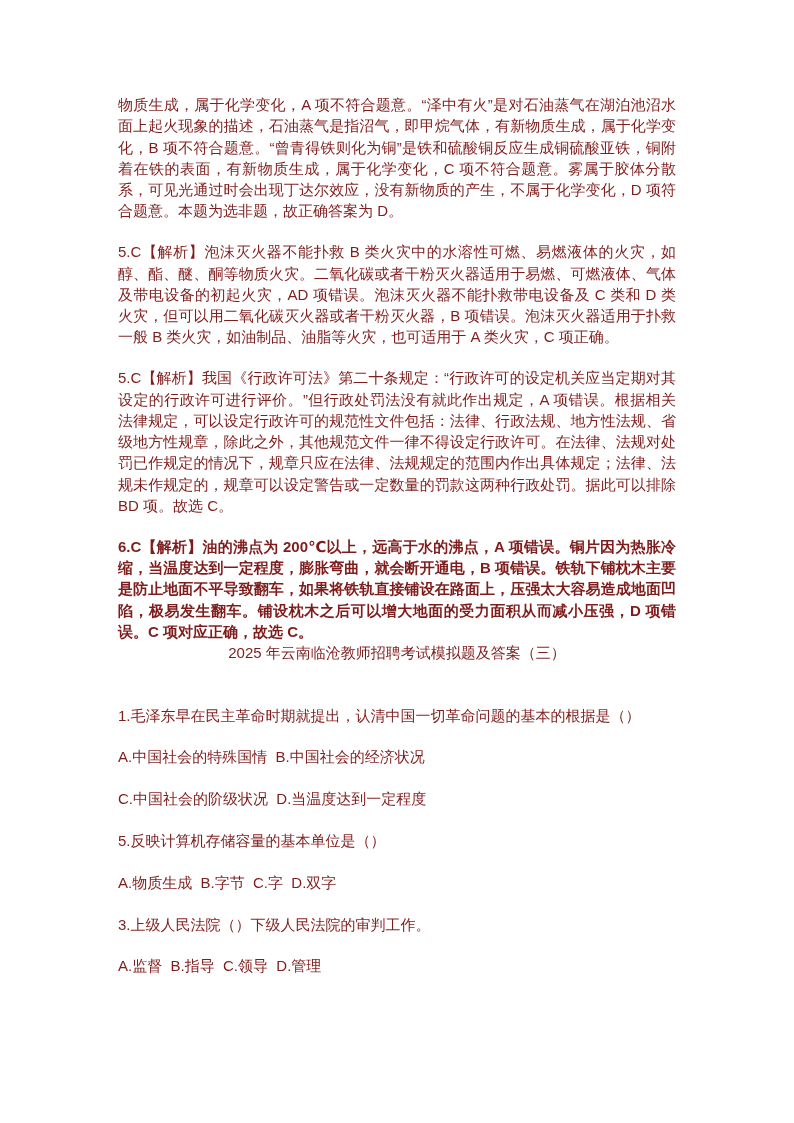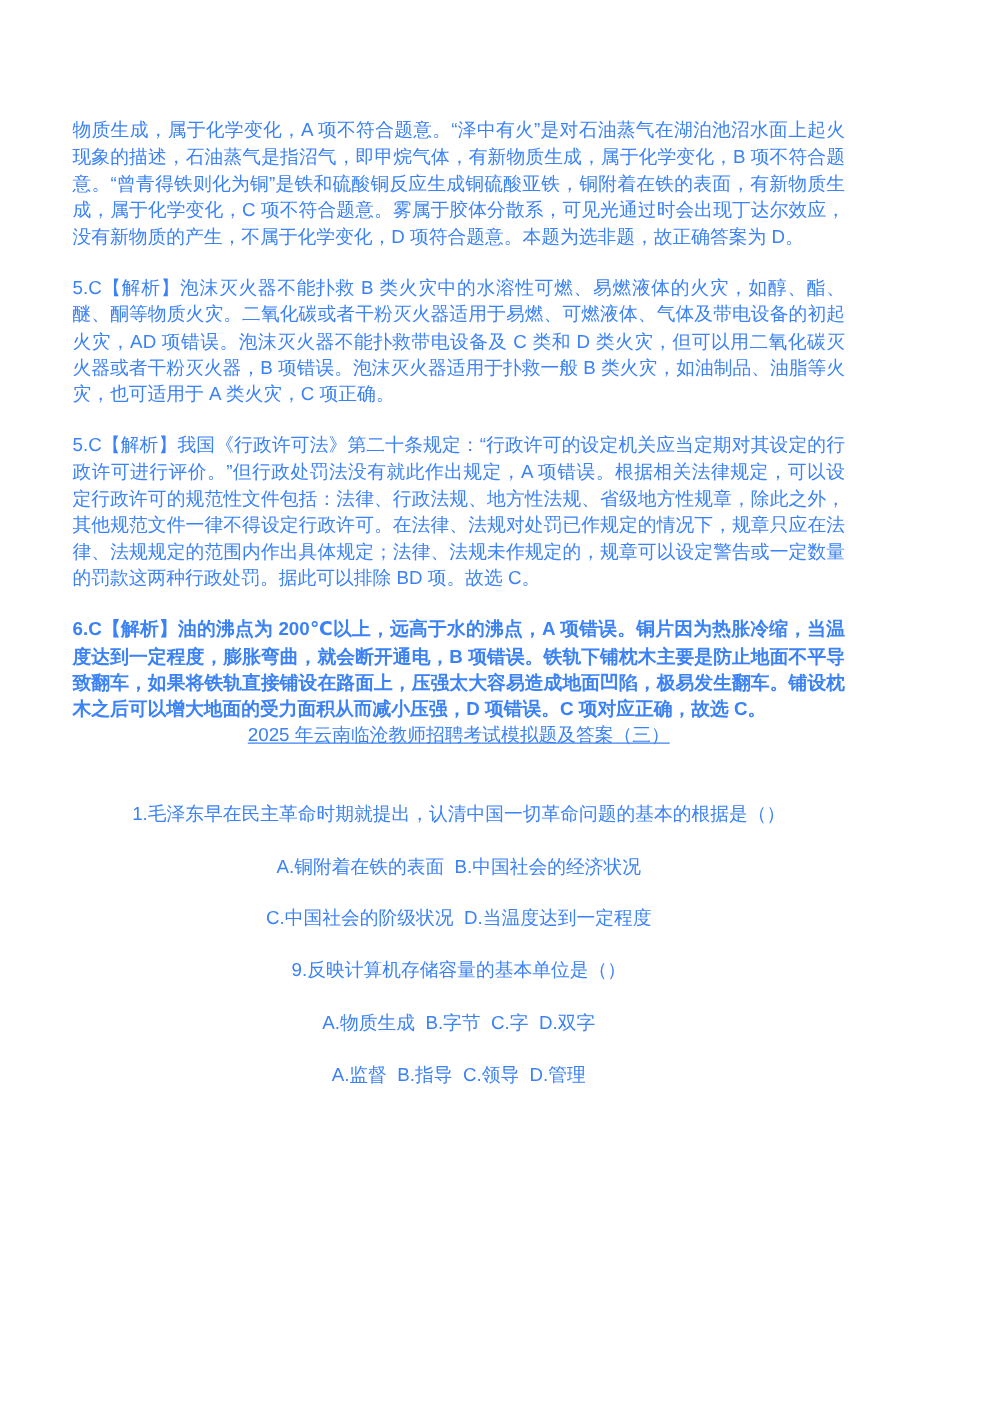--- a/index.html
+++ b/index.html
@@ -8,24 +8,24 @@
     background: #ffffff;
   }
   body {
     width: 794px;
     height: 1123px;
   }
   .page {
     box-sizing: border-box;
     width: 794px;
     height: 1123px;
-    padding: 94px 118px 0 58px;
+    padding: 94px 118px 0 118px;
     overflow: hidden;
     background: #ffffff;
-    color: #3b82f6;
+    color: #7f1d1d;
     font-family: "Liberation Sans", "DejaVu Sans", sans-serif;
     font-size: 15px;
     line-height: 21.3px;
   }
   .answers .para {
     margin: 0 0 19.5px 0;
     text-align: justify;
     text-justify: inter-ideograph;
     white-space: pre-wrap;
     word-break: break-all;
@@ -33,44 +33,44 @@
   .answers .para.last {
     margin-bottom: 0;
     font-weight: bold;
   }
   .exam-title {
     font-size: 15px;
     font-weight: 400;
     margin: 0 0 41px 0;
     text-align: center;
     white-space: pre-wrap;
-    text-decoration: underline;
   }
   .questions .q-line {
     margin: 0 0 20.5px 0;
-    text-align: center;
+    text-align: left;
     white-space: pre-wrap;
   }
 </style>
 </head>
 <body>
 
 <div class="page">
 
   <section class="answers">
     <p class="para">物质生成，属于化学变化，A 项不符合题意。“泽中有火”是对石油蒸气在湖泊池沼水面上起火现象的描述，石油蒸气是指沼气，即甲烷气体，有新物质生成，属于化学变化，B 项不符合题意。“曾青得铁则化为铜”是铁和硫酸铜反应生成铜硫酸亚铁，铜附着在铁的表面，有新物质生成，属于化学变化，C 项不符合题意。雾属于胶体分散系，可见光通过时会出现丁达尔效应，没有新物质的产生，不属于化学变化，D 项符合题意。本题为选非题，故正确答案为 D。</p>
     <p class="para">5.C【解析】泡沫灭火器不能扑救 B 类火灾中的水溶性可燃、易燃液体的火灾，如醇、酯、醚、酮等物质火灾。二氧化碳或者干粉灭火器适用于易燃、可燃液体、气体及带电设备的初起火灾，AD 项错误。泡沫灭火器不能扑救带电设备及 C 类和 D 类火灾，但可以用二氧化碳灭火器或者干粉灭火器，B 项错误。泡沫灭火器适用于扑救一般 B 类火灾，如油制品、油脂等火灾，也可适用于 A 类火灾，C 项正确。</p>
     <p class="para">5.C【解析】我国《行政许可法》第二十条规定：“行政许可的设定机关应当定期对其设定的行政许可进行评价。”但行政处罚法没有就此作出规定，A 项错误。根据相关法律规定，可以设定行政许可的规范性文件包括：法律、行政法规、地方性法规、省级地方性规章，除此之外，其他规范文件一律不得设定行政许可。在法律、法规对处罚已作规定的情况下，规章只应在法律、法规规定的范围内作出具体规定；法律、法规未作规定的，规章可以设定警告或一定数量的罚款这两种行政处罚。据此可以排除 BD 项。故选 C。</p>
     <p class="para last">6.C【解析】油的沸点为 200℃以上，远高于水的沸点，A 项错误。铜片因为热胀冷缩，当温度达到一定程度，膨胀弯曲，就会断开通电，B 项错误。铁轨下铺枕木主要是防止地面不平导致翻车，如果将铁轨直接铺设在路面上，压强太大容易造成地面凹陷，极易发生翻车。铺设枕木之后可以增大地面的受力面积从而减小压强，D 项错误。C 项对应正确，故选 C。</p>
   </section>
 
   <h1 class="exam-title">2025 年云南临沧教师招聘考试模拟题及答案（三）</h1>
 
   <section class="questions">
     <p class="q-line">1.毛泽东早在民主革命时期就提出，认清中国一切革命问题的基本的根据是（）</p>
-    <p class="q-line">A.铜附着在铁的表面  B.中国社会的经济状况</p>
+    <p class="q-line">A.中国社会的特殊国情  B.中国社会的经济状况</p>
     <p class="q-line">C.中国社会的阶级状况  D.当温度达到一定程度</p>
-    <p class="q-line">9.反映计算机存储容量的基本单位是（）</p>
+    <p class="q-line">5.反映计算机存储容量的基本单位是（）</p>
     <p class="q-line">A.物质生成  B.字节  C.字  D.双字</p>
+    <p class="q-line">3.上级人民法院（）下级人民法院的审判工作。</p>
     <p class="q-line">A.监督  B.指导  C.领导  D.管理</p>
   </section>
 
 </div>
 
 </body></html>

